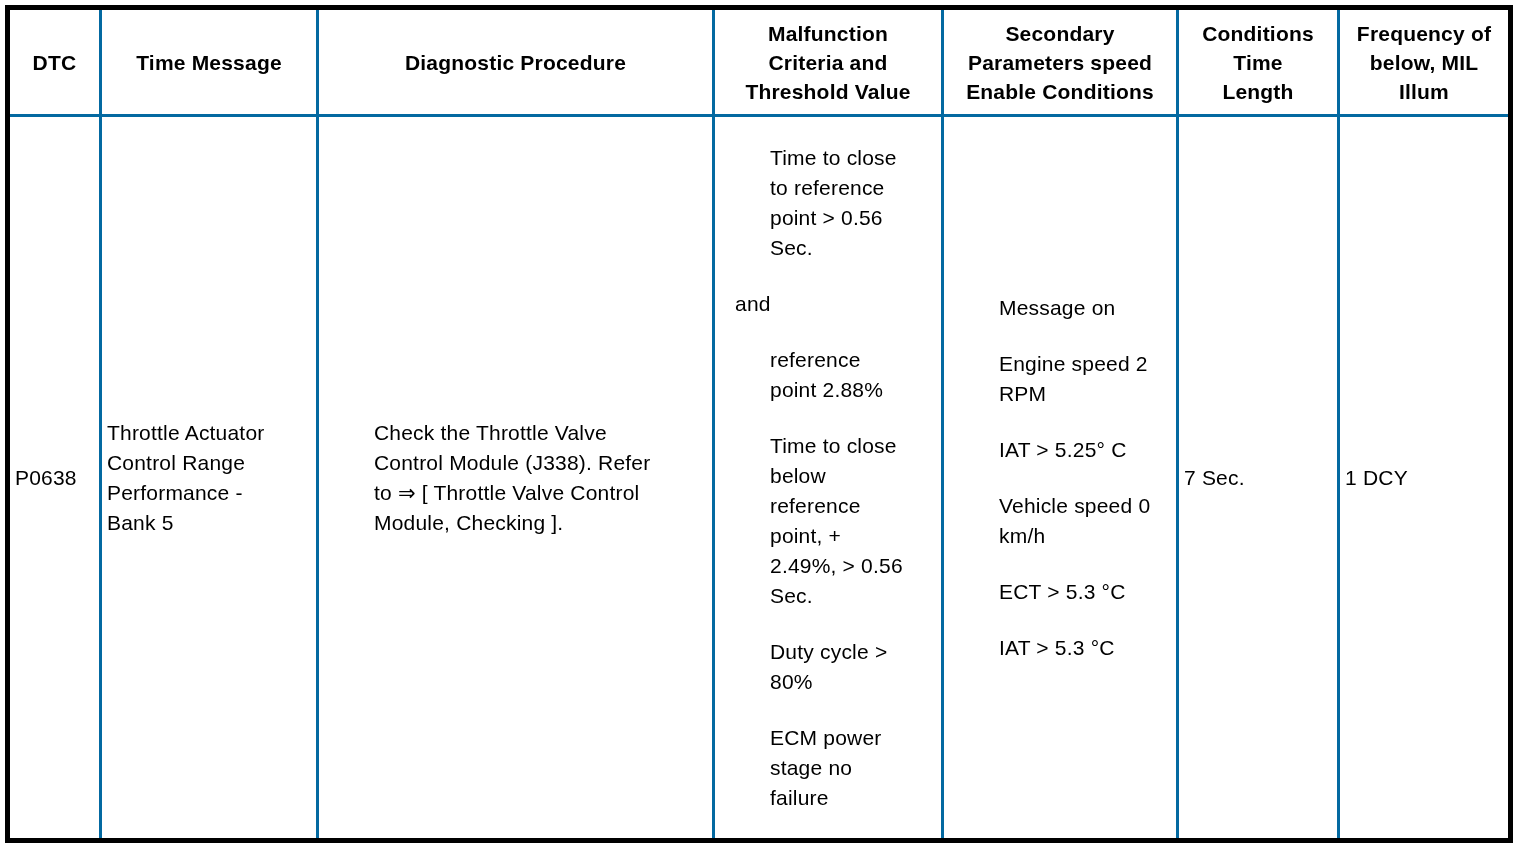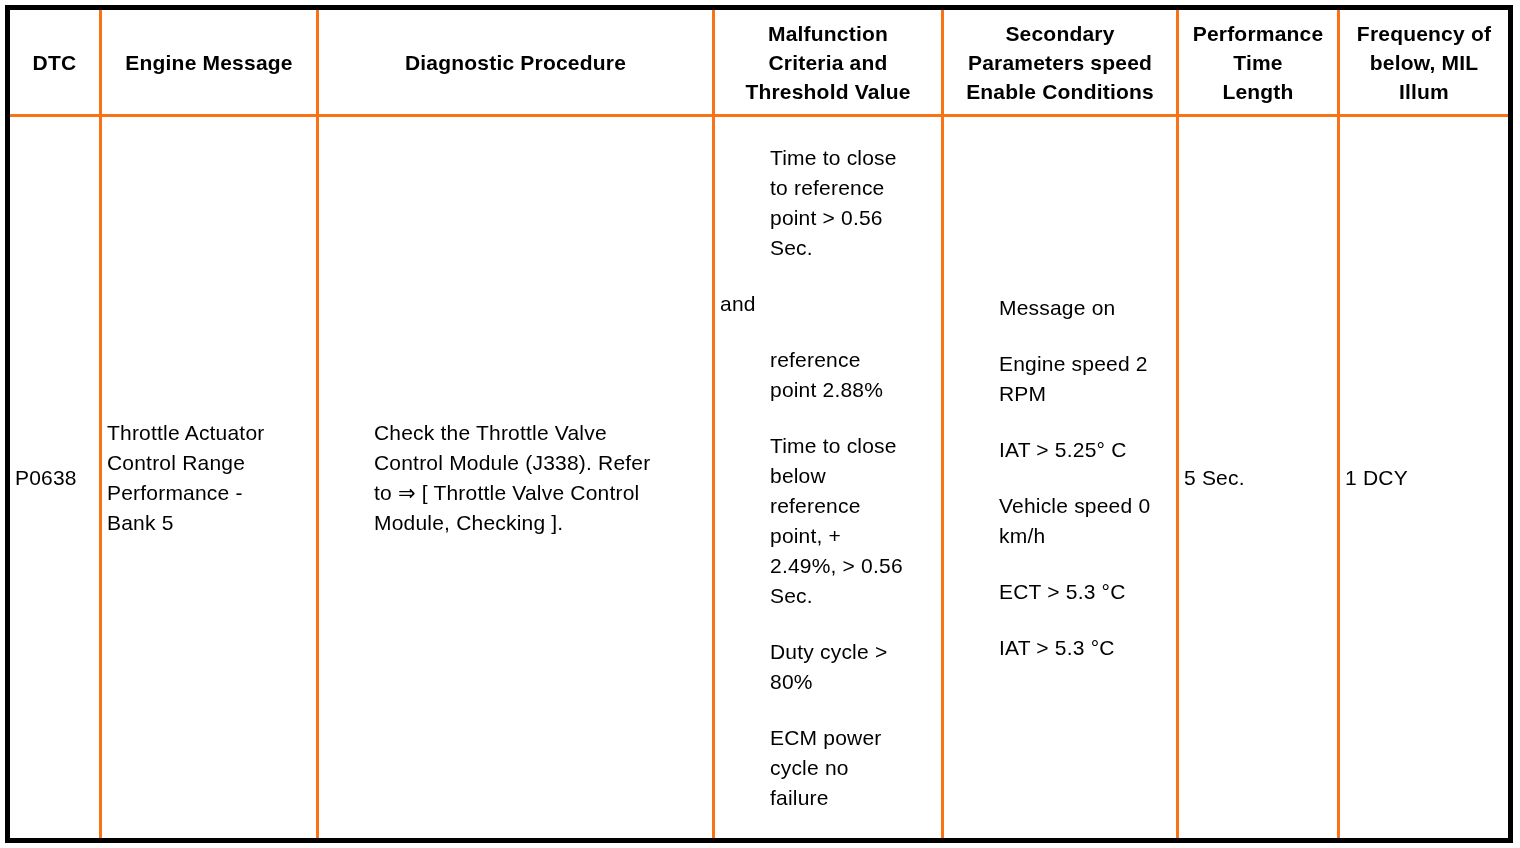--- a/index.html
+++ b/index.html
@@ -22,21 +22,21 @@
     top: 5px;
     width: 1503px;
     height: 838px;
     border-collapse: collapse;
     table-layout: fixed;
     background: #ffffff;
     color: #000000;
     font-family: "Liberation Sans", "DejaVu Sans", sans-serif;
   }
   table.doc-table, table.doc-table th, table.doc-table td {
-    border: 3px solid #f97316;
+    border: 3px solid #0369a1;
   }
   table.doc-table {
     border: 5px solid #000000;
   }
   thead th {
     border-bottom: 5px solid #000000;
     font-size: 21px;
     line-height: 29px;
     font-weight: bold;
     text-align: center;
@@ -70,48 +70,48 @@
     padding-left: 20px;
     padding-top: 10px;
   }
   .dot {
     width: 11px;
     height: 11px;
     border-radius: 50%;
     background: #000000;
   }
   .bullet-text { flex: 1 1 auto; }
-  .plain-item { padding-left: 0; }
+  .plain-item { padding-left: 0; margin-left: 15px; }
 </style>
 </head>
 <body>
 
 <div class="page">
   <table class="doc-table">
     <colgroup>
       <col style="width:93px">
       <col style="width:217px">
       <col style="width:396px">
       <col style="width:229px">
       <col style="width:235px">
       <col style="width:161px">
       <col style="width:172px">
     </colgroup>
     <thead>
       <tr>
         <th>DTC</th>
-        <th>Engine Message</th>
+        <th>Time Message</th>
         <th>Diagnostic Procedure</th>
         <th>Malfunction
 Criteria and
 Threshold Value</th>
         <th>Secondary
 Parameters speed
 Enable Conditions</th>
-        <th>Performance
+        <th>Conditions
 Time
 Length</th>
         <th>Frequency of
 below, MIL
 Illum</th>
       </tr>
     </thead>
     <tbody>
       <tr>
         <td>
@@ -161,21 +161,21 @@
 Sec.</span>
             </div>
             <div class="bullet-item">
               <span class="dot-cell"><span class="dot"></span></span>
               <span class="pre bullet-text">Duty cycle &gt;
 80%</span>
             </div>
             <div class="bullet-item">
               <span class="dot-cell"><span class="dot"></span></span>
               <span class="pre bullet-text">ECM power
-cycle no
+stage no
 failure</span>
             </div>
           </div>
         </td>
         <td>
           <div class="bullets">
             <div class="bullet-item">
               <span class="dot-cell"><span class="dot"></span></span>
               <span class="pre bullet-text">Message on</span>
             </div>
@@ -197,21 +197,21 @@
               <span class="dot-cell"><span class="dot"></span></span>
               <span class="pre bullet-text">ECT &gt; 5.3 °C</span>
             </div>
             <div class="bullet-item">
               <span class="dot-cell"><span class="dot"></span></span>
               <span class="pre bullet-text">IAT &gt; 5.3 °C</span>
             </div>
           </div>
         </td>
         <td>
-          <span class="pre">5 Sec.</span>
+          <span class="pre">7 Sec.</span>
         </td>
         <td>
           <span class="pre">1 DCY</span>
         </td>
       </tr>
     </tbody>
   </table>
 </div>
 
 </body></html>

